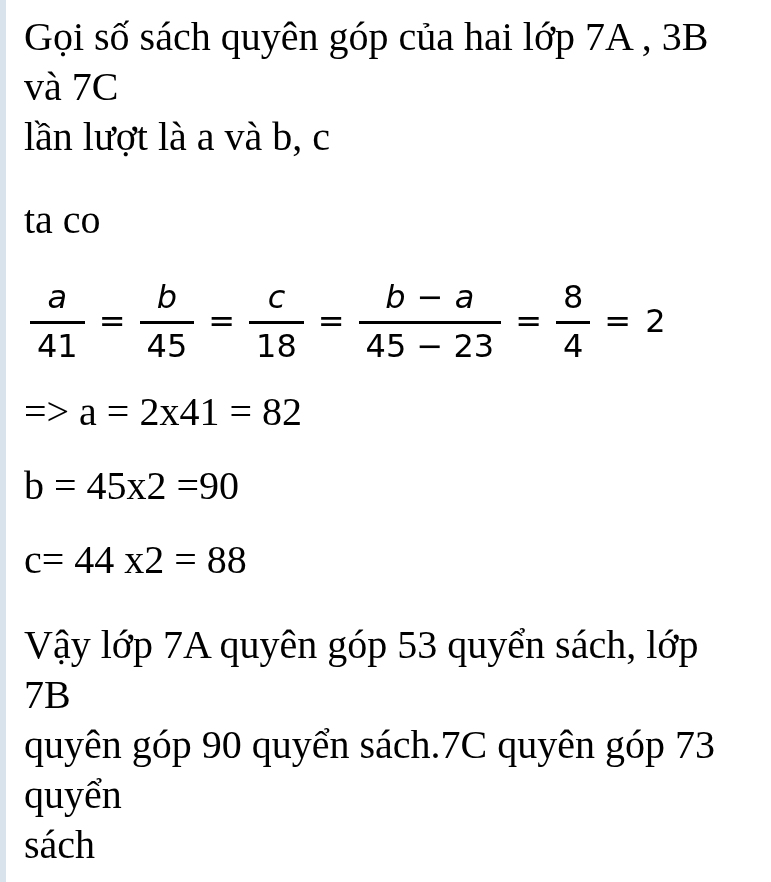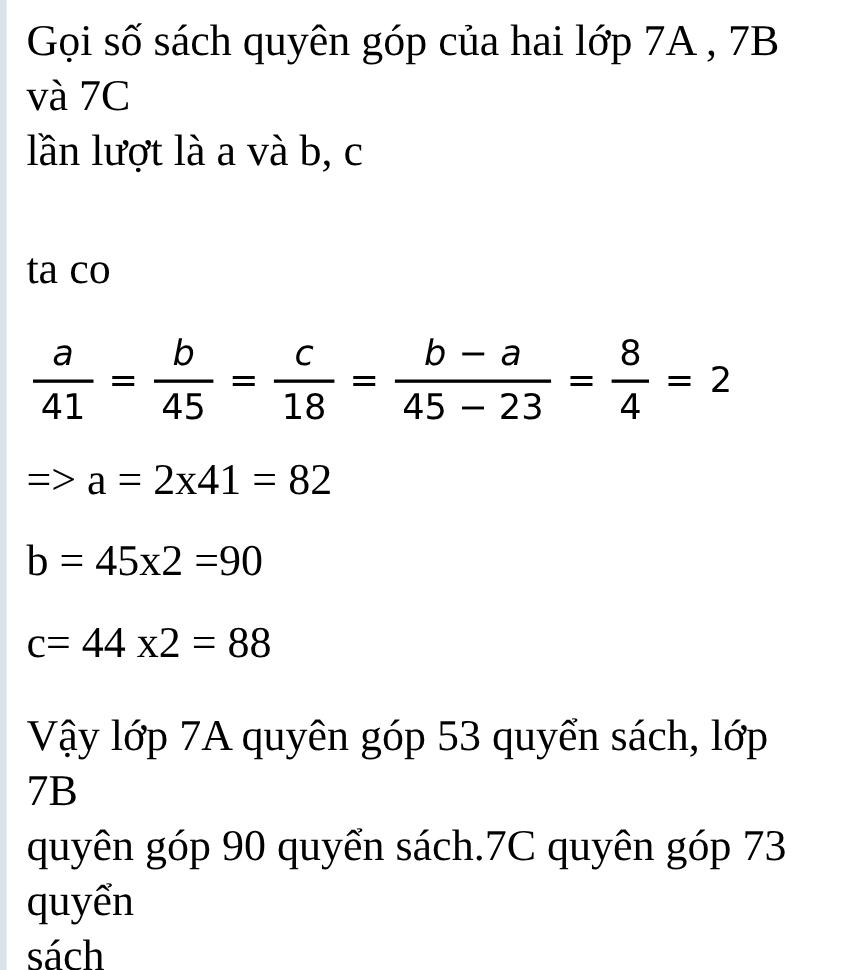--- a/index.html
+++ b/index.html
@@ -33,21 +33,21 @@
     margin: 0;
     font-family: "Liberation Serif", "DejaVu Serif", serif;
   }
   .text-line {
     display: block;
   }
   .intro {
     margin-top: 2px;
   }
   .ta-co {
-    margin-top: 57px;
+    margin-top: 33px;
   }
   .equation {
     margin-top: 36px;
     margin-left: 6px;
     display: flex;
     align-items: center;
     gap: 13px;
     font-family: "DejaVu Sans", sans-serif;
     font-size: 32px;
     line-height: 1.05;
@@ -84,21 +84,21 @@
   }
 </style>
 </head>
 <body style="background: rgb(255, 255, 255); color: rgb(0, 0, 0);">
 
 <div class="left-stripe" style="background: rgb(217, 227, 236);"></div>
 
 <div class="content">
 
   <p class="text-block intro">
-    <span class="text-line">Gọi số sách quyên góp của hai lớp 7A , 7B và 7C</span>
+    <span class="text-line">Gọi số sách quyên góp của hai lớp 7A , 3B và 7C</span>
     <span class="text-line">lần lượt là a và b, c</span>
   </p>
 
   <p class="text-block ta-co">ta co</p>
 
   <div class="equation">
       <span class="frac">
         <span class="num" style="border-bottom-color: rgb(0, 0, 0);"><i>a</i></span>
         <span class="den">41</span>
       </span>

